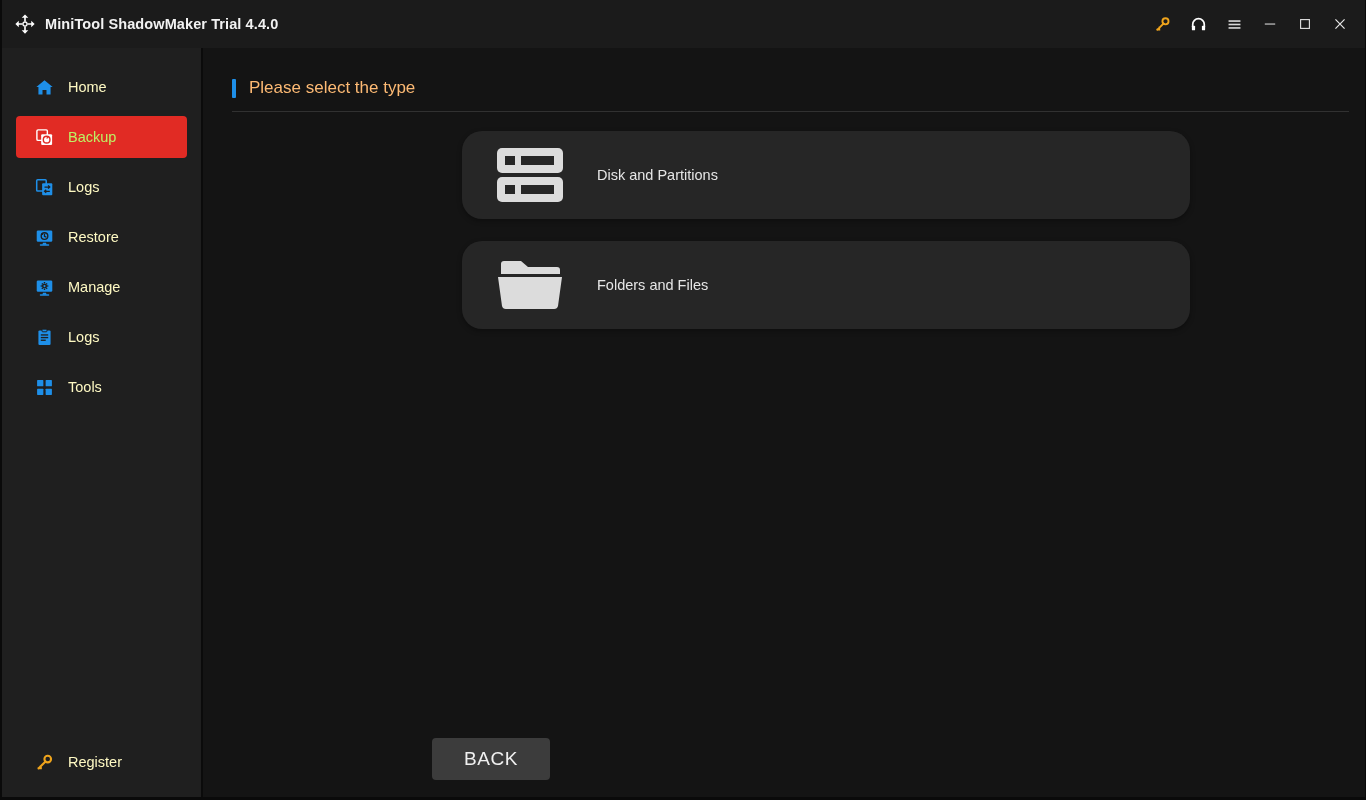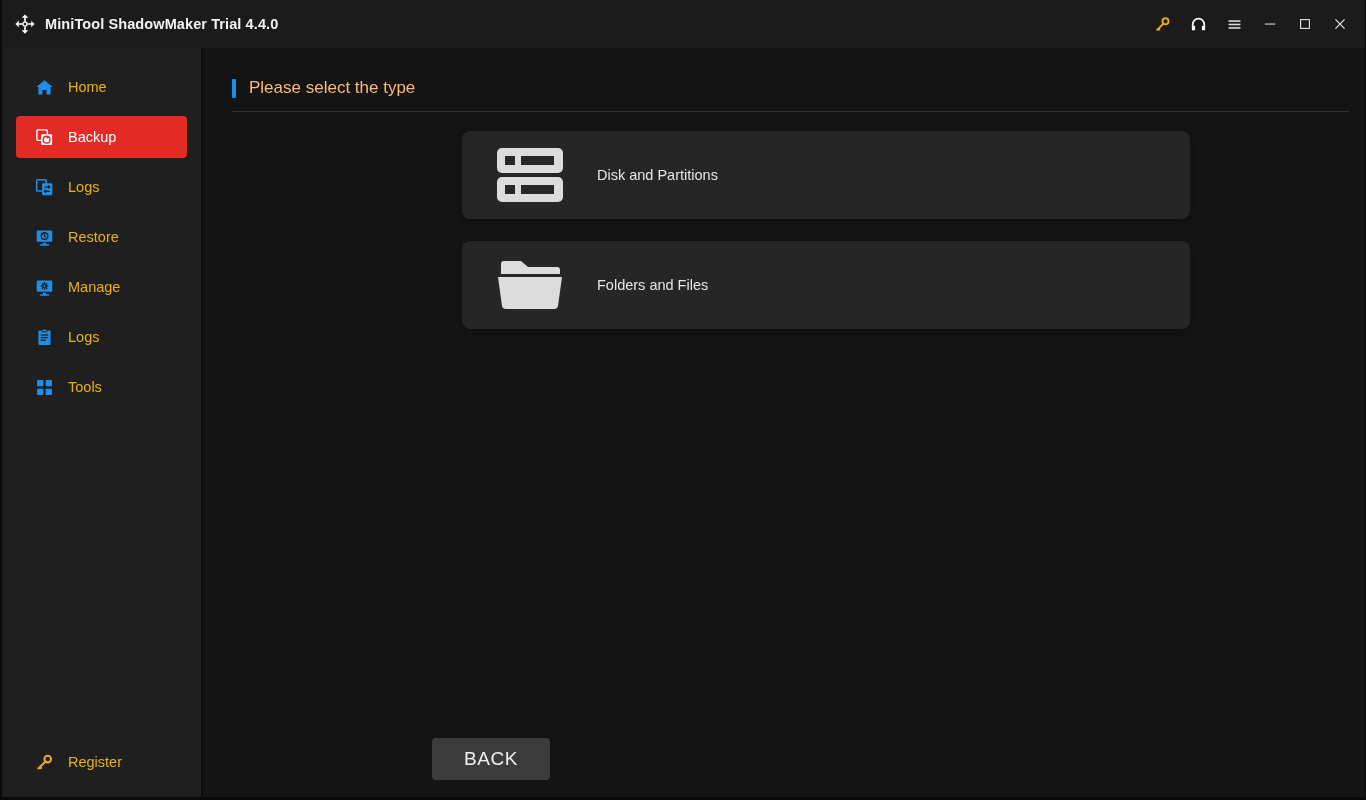--- a/index.html
+++ b/index.html
@@ -76,22 +76,22 @@
     height: 42px;
     border-radius: 4px;
     display: flex;
     align-items: center;
     gap: 14px;
     padding-left: 18px;
     cursor: pointer;
   }
   .nav-item.active, .nav-item.active:hover { background: #e12b24; }
   .nav-icon { width: 20px; height: 20px; flex: 0 0 20px; display: flex; align-items: center; justify-content: center; }
-  .nav-label { color: #eab308; font-size: 14.5px; }
-  .nav-item.active .nav-label { color: #ffffff; }
+  .nav-label { color: #fef9c3; font-size: 14.5px; }
+  .nav-item.active .nav-label { color: #bef264; }
   .sidebar-spacer { flex: 1 1 auto; }
   .bottom-list { display: flex; flex-direction: row; gap: 8px; padding: 0 14px; }
 
   
   .main {
     flex: 1 1 auto;
     background: #141414;
     position: relative;
     display: flex;
     flex-direction: column;
@@ -110,21 +110,21 @@
     background: #1e8fe8;
     border-radius: 1px;
     flex: 0 0 4px;
   }
   .header-title { color: #fdba74; font-size: 17px; }
 
   .cards { padding: 19px 0 0 259px; display: flex; flex-direction: column; gap: 22px; }
   .type-card {
     width: 728px; height: 88px;
     background: #262626;
-    border-radius: 8px;
+    border-radius: 20px;
     display: flex;
     align-items: center;
     cursor: pointer;
     box-shadow: 0 2px 5px rgba(0,0,0,0.35);
   }
   .card-icon {
     width: 76px; height: 60px;
     margin-left: 30px;
     flex: 0 0 76px;
     display: flex; align-items: center; justify-content: center;

